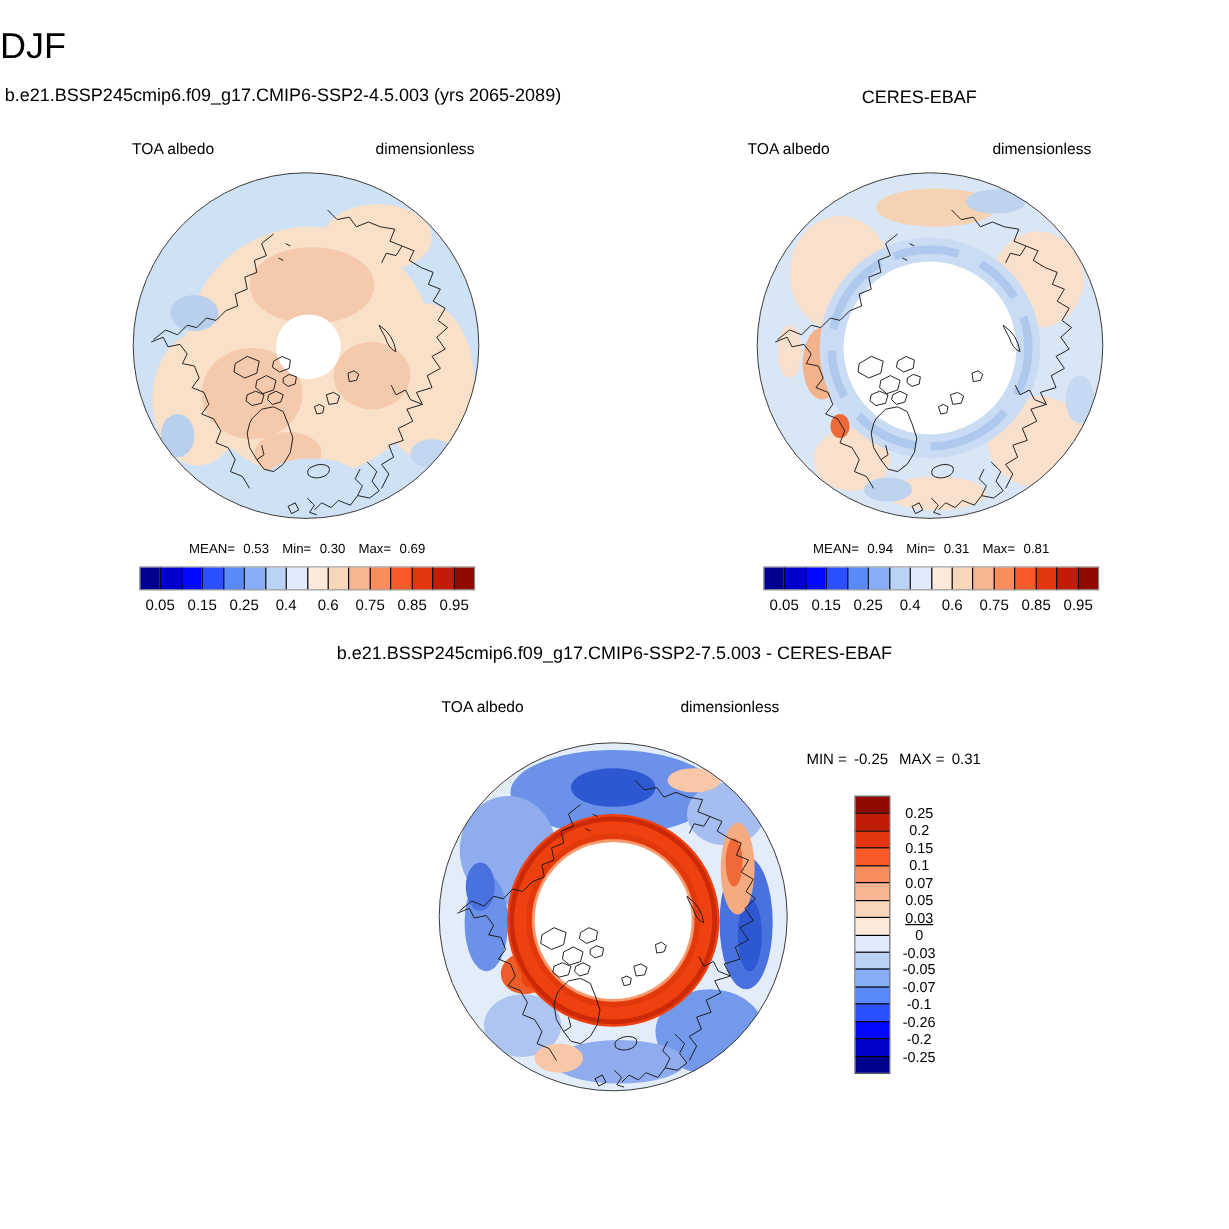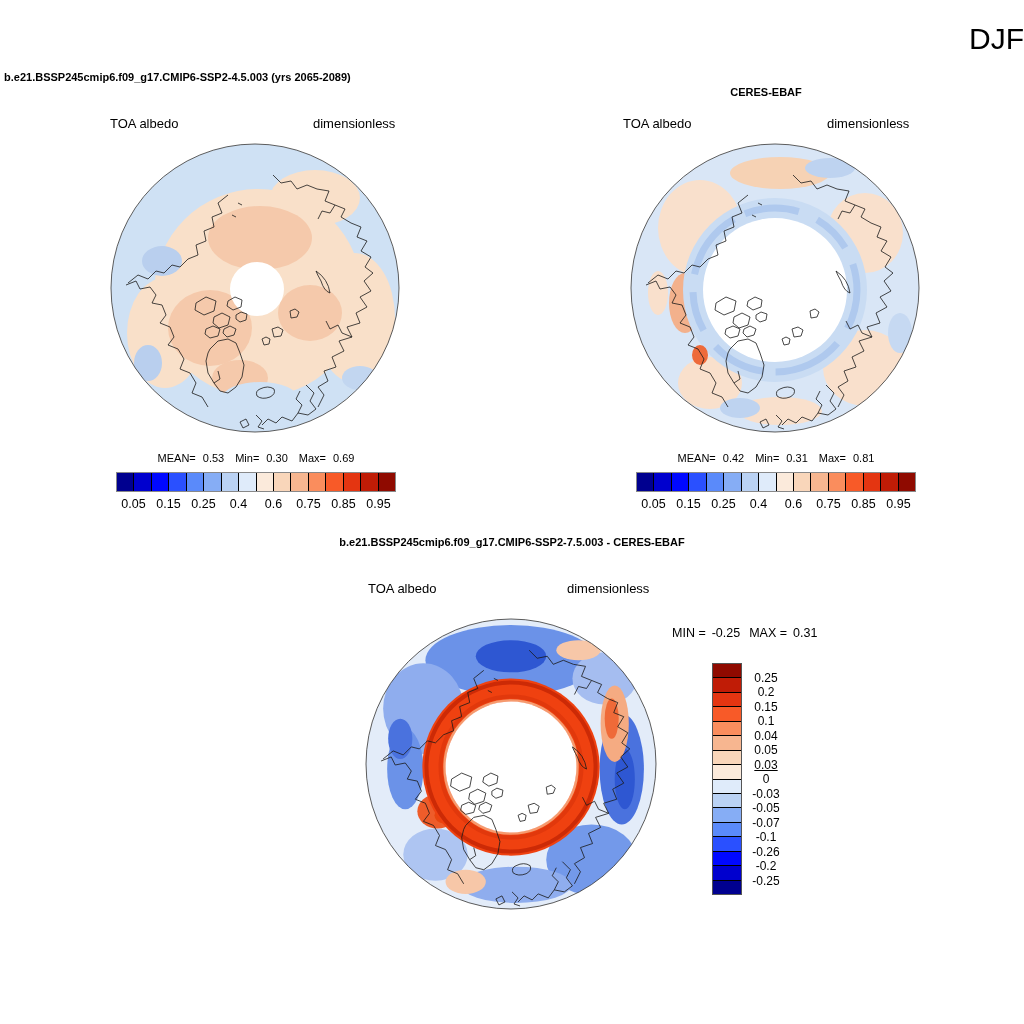--- a/index.html
+++ b/index.html
@@ -1,22 +1,22 @@
 <!DOCTYPE html>
 <html><head>
 <meta charset="utf-8">
 <style>
   html,body{margin:0;padding:0;}
   body{
     width:1024px;height:1024px;position:relative;background:#ffffff;
     font-family:"Liberation Sans",sans-serif;color:#000;overflow:hidden;
   }
   .abs{position:absolute;}
-  .season-title{left:0;top:22px;width:1024px;text-align:right;font-size:30px;font-weight:400;}
-  .panel-title{font-weight:bold;font-size:11px;white-space:nowrap;}
+  .season-title{left:0;top:22px;width:1024px;text-align:left;font-size:30px;font-weight:400;}
+  .panel-title{font-weight:normal;font-size:15px;white-space:nowrap;}
   .field-label{font-size:13px;white-space:nowrap;}
   .stats{font-size:11px;white-space:nowrap;text-align:center;width:280px;}
   .stats .sv{margin-left:7px;}
   .stats .sl{margin-left:11px;}
   .diffstats{font-size:12.5px;white-space:nowrap;}
   .diffstats .sv{margin-left:6px;}
   .diffstats .sl{margin-left:9px;}
   svg.map{position:absolute;}
 
   .cbar{position:absolute;}
@@ -119,21 +119,21 @@
       <span class="cb-tick" style="left: 18.75%;">0.15</span>
       <span class="cb-tick" style="left: 31.25%;">0.25</span>
       <span class="cb-tick" style="left: 43.75%;">0.4</span>
       <span class="cb-tick" style="left: 56.25%;">0.6</span>
       <span class="cb-tick" style="left: 68.75%;">0.75</span>
       <span class="cb-tick" style="left: 81.25%;">0.85</span>
       <span class="cb-tick" style="left: 93.75%;">0.95</span>
     </div>
 </div>
 
-<div class="abs panel-title" style="left:616px;top:73px;width:300px;text-align:center;margin-top:13px;">CERES-EBAF</div>
+<div class="abs panel-title" style="left:616px;top:73px;width:300px;text-align:center;">CERES-EBAF</div>
 <div class="abs field-label" style="left:623px;top:116px;">TOA albedo</div>
 <div class="abs field-label" style="left:827px;top:116px;">dimensionless</div>
 
 <svg class="map" style="left:630px;top:143px;" width="290" height="290" viewBox="0 0 290 290">
   <defs>
       <clipPath id="clipB">
         <circle cx="145" cy="145" r="144"></circle>
       </clipPath>
     </defs>
   <g clip-path="url(#clipB)">
@@ -152,21 +152,21 @@
     <circle cx="145" cy="147" r="92" fill="#c9dcf3"></circle>
     <circle cx="145" cy="147" r="82" fill="none" stroke="#afc9ee" stroke-width="7" stroke-dasharray="40 18 70 12 55 20"></circle>
     <circle cx="145" cy="147" r="72" fill="#ffffff"></circle>
     <ellipse cx="70" cy="212" rx="8" ry="10" fill="#ee6a3a"></ellipse>
     <use href="#coasts"></use>
   </g>
   <circle cx="145" cy="145" r="144" fill="none" stroke="#333" stroke-width="0.8"></circle>
 </svg>
 
 <div class="abs stats" style="left:636px;top:452px;">
-  <span>MEAN=</span><span class="sv">0.42</span><span class="sl">Min=</span><span class="sv">0.31</span><span class="sl">Max=</span><span class="sv">0.81</span>
+  <span>MEAN=</span><span class="sv">0.94</span><span class="sl">Min=</span><span class="sv">0.31</span><span class="sl">Max=</span><span class="sv">0.81</span>
 </div>
 
 <div class="cbar h" style="left:636px;top:472px;">
   <div class="cb-segs">
       <div style="background: rgb(0, 0, 143);"></div>
       <div style="background: rgb(0, 0, 206);"></div>
       <div style="background: rgb(0, 8, 255);"></div>
       <div style="background: rgb(42, 80, 255);"></div>
       <div style="background: rgb(90, 138, 250);"></div>
       <div style="background: rgb(134, 173, 245);"></div>
@@ -253,21 +253,21 @@
       <div style="background: rgb(42, 80, 255);"></div>
       <div style="background: rgb(0, 8, 255);"></div>
       <div style="background: rgb(0, 0, 206);"></div>
       <div style="background: rgb(0, 0, 143);"></div>
     </div>
   <div class="cb-ticks">
       <span class="cb-tick" style="top: 6.25%;">0.25</span>
       <span class="cb-tick" style="top: 12.5%;">0.2</span>
       <span class="cb-tick" style="top: 18.75%;">0.15</span>
       <span class="cb-tick" style="top: 25%;">0.1</span>
-      <span class="cb-tick" style="top: 31.25%;">0.04</span>
+      <span class="cb-tick" style="top: 31.25%;">0.07</span>
       <span class="cb-tick" style="top: 37.5%;">0.05</span>
       <span class="cb-tick" style="top: 43.75%; text-decoration: underline;">0.03</span>
       <span class="cb-tick" style="top: 50%;">0</span>
       <span class="cb-tick" style="top: 56.25%;">-0.03</span>
       <span class="cb-tick" style="top: 62.5%;">-0.05</span>
       <span class="cb-tick" style="top: 68.75%;">-0.07</span>
       <span class="cb-tick" style="top: 75%;">-0.1</span>
       <span class="cb-tick" style="top: 81.25%;">-0.26</span>
       <span class="cb-tick" style="top: 87.5%;">-0.2</span>
       <span class="cb-tick" style="top: 93.75%;">-0.25</span>

